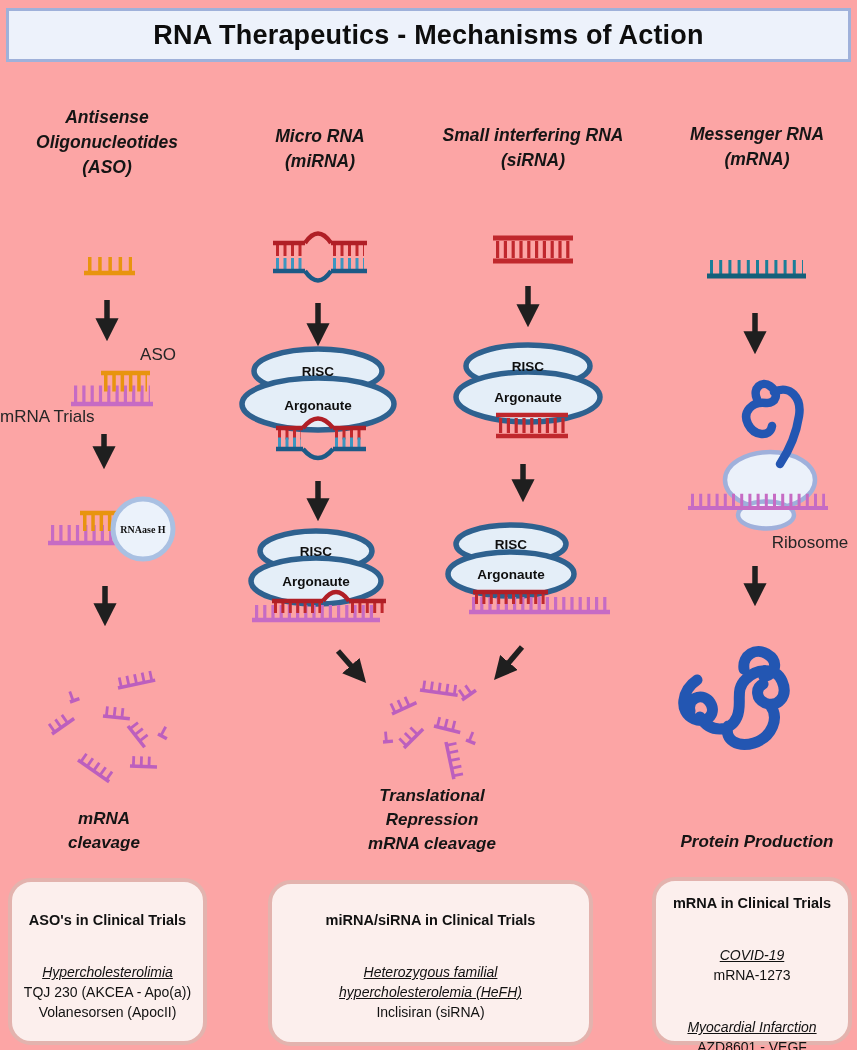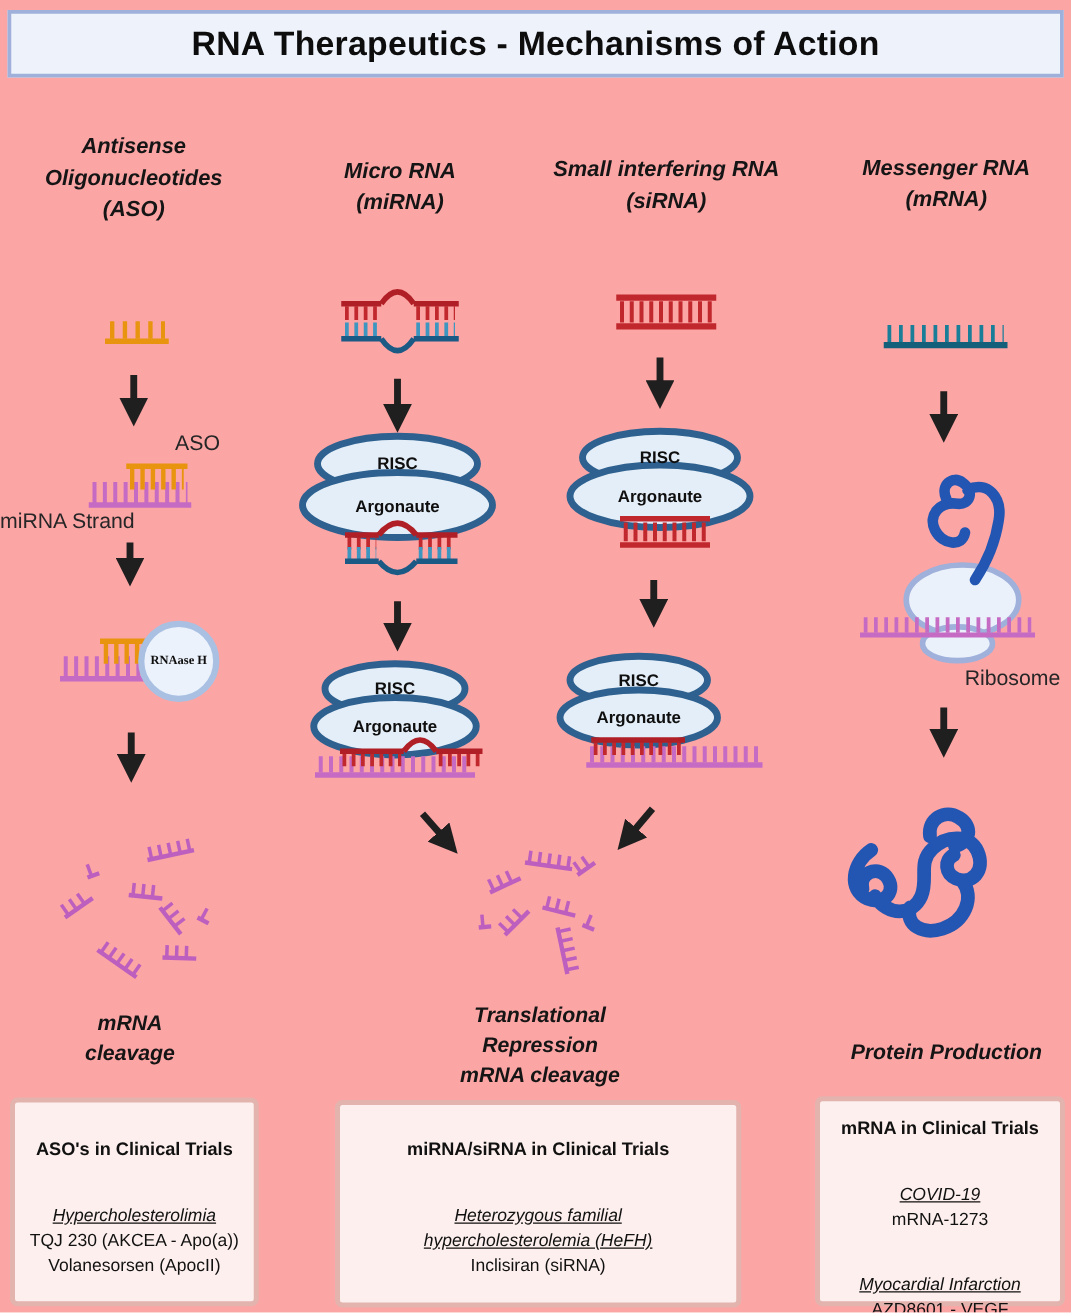--- a/index.html
+++ b/index.html
@@ -14,21 +14,21 @@
 
   .lbl{position:absolute;transform:translate(-50%,-50%);text-align:center;white-space:pre-line;color:#1b1b1b;}
   .lbl-left{position:absolute;transform:translate(0,-50%);text-align:left;white-space:pre-line;color:#1b1b1b;}
   .hdr{font-weight:bold;font-style:italic;font-size:17.5px;line-height:1.42;color:#151515;}
   .cap{font-weight:bold;font-style:italic;font-size:17px;line-height:1.4;color:#151515;}
   .small-lbl{font-size:17px;color:#262626;}
   .complex-lbl{font-weight:bold;font-size:13.5px;color:#0f0f0f;}
   .enzyme-lbl{font-weight:bold;font-size:10px;color:#0f0f0f;}
 
   .cbox{position:absolute;box-sizing:border-box;background:var(--box-bg,#FCEFED);
-    border:4px solid var(--box-border,#E3B3AE);border-radius:6px;text-align:center;
+    border:4px solid var(--box-border,#E3B3AE);border-radius:23px;text-align:center;
     font-size:14px;line-height:20px;color:#111;}
   .cbox-title{font-weight:bold;font-size:14.5px;}
   .b1{padding-top:28px;} .b1 .cbox-title{margin-bottom:21px;}
   .b2{padding-top:26px;} .b2 .cbox-title{margin-bottom:20px;}
   .b3{padding-top:12px;} .b3 .cbox-title{margin-bottom:18px;}
   .cbox-sec2{margin-top:24px;}
   .disease{font-style:italic;text-decoration:underline;white-space:pre-line;margin-top:32px;}
 
   
   .c-or{stroke:var(--orange,#E8940F);} .c-pu{stroke:var(--purple,#C66BC4);}
@@ -258,37 +258,37 @@
 Oligonucleotides
 (ASO)</div>
   <div class="lbl hdr" style="left:320px;top:149px;width:150px;">Micro RNA
 (miRNA)</div>
   <div class="lbl hdr" style="left:533px;top:148px;width:220px;">Small interfering RNA
 (siRNA)</div>
   <div class="lbl hdr" style="left:757px;top:147px;width:190px;">Messenger RNA
 (mRNA)</div>
 
   <div class="lbl small-lbl" style="left:158px;top:355px;">ASO</div>
-  <div class="lbl-left small-lbl" style="left:0px;top:417px;width:115px;">miRNA Strand</div>
+  <div class="lbl-left small-lbl" style="left:0px;top:417px;width:115px;">mRNA Trials</div>
   <div class="lbl enzyme-lbl" style="left:143px;top:529px;width:58px;font-family:Liberation Serif, serif;">RNAase H</div>
 
   <div class="lbl complex-lbl" style="left:318px;top:371px;">RISC</div>
   <div class="lbl complex-lbl" style="left:318px;top:405px;">Argonaute</div>
   <div class="lbl complex-lbl" style="left:316px;top:551px;">RISC</div>
   <div class="lbl complex-lbl" style="left:316px;top:581px;">Argonaute</div>
   <div class="lbl complex-lbl" style="left:528px;top:366px;">RISC</div>
   <div class="lbl complex-lbl" style="left:528px;top:397px;">Argonaute</div>
   <div class="lbl complex-lbl" style="left:511px;top:544px;">RISC</div>
   <div class="lbl complex-lbl" style="left:511px;top:574px;">Argonaute</div>
 
   <div class="lbl small-lbl" style="left:810px;top:543px;">Ribosome</div>
 
   <div class="lbl cap" style="left:104px;top:831px;width:160px;">mRNA
 cleavage</div>
-  <div class="lbl cap" style="left:432px;top:820px;width:220px;margin-top:16px;">Translational
+  <div class="lbl cap" style="left:432px;top:820px;width:220px;">Translational
 Repression
 mRNA cleavage</div>
   <div class="lbl cap" style="left:757px;top:842px;width:200px;">Protein Production</div>
 
   <div class="cbox b1" style="left:8px;top:878px;width:199px;height:167px;">
     <div class="cbox-title">ASO's  in Clinical Trials</div>
     <div>
       <div class="disease">Hypercholesterolimia</div>
       <div class="drug">TQJ 230 (AKCEA - Apo(a))</div>
       <div class="drug">Volanesorsen (ApocII)</div>

